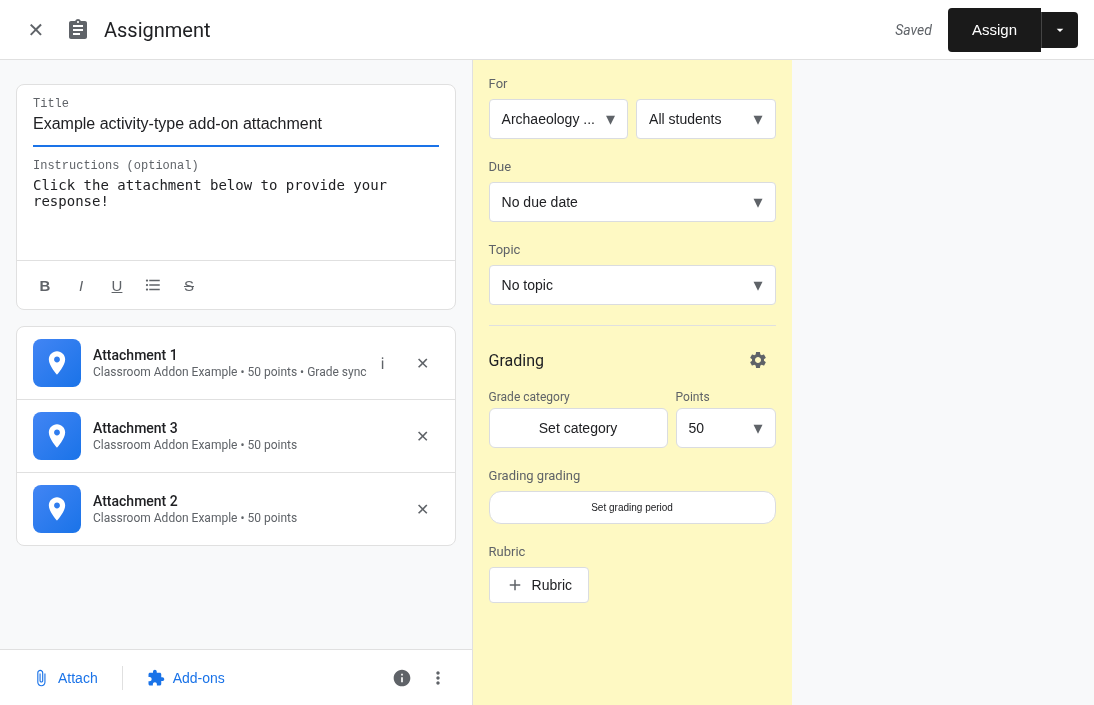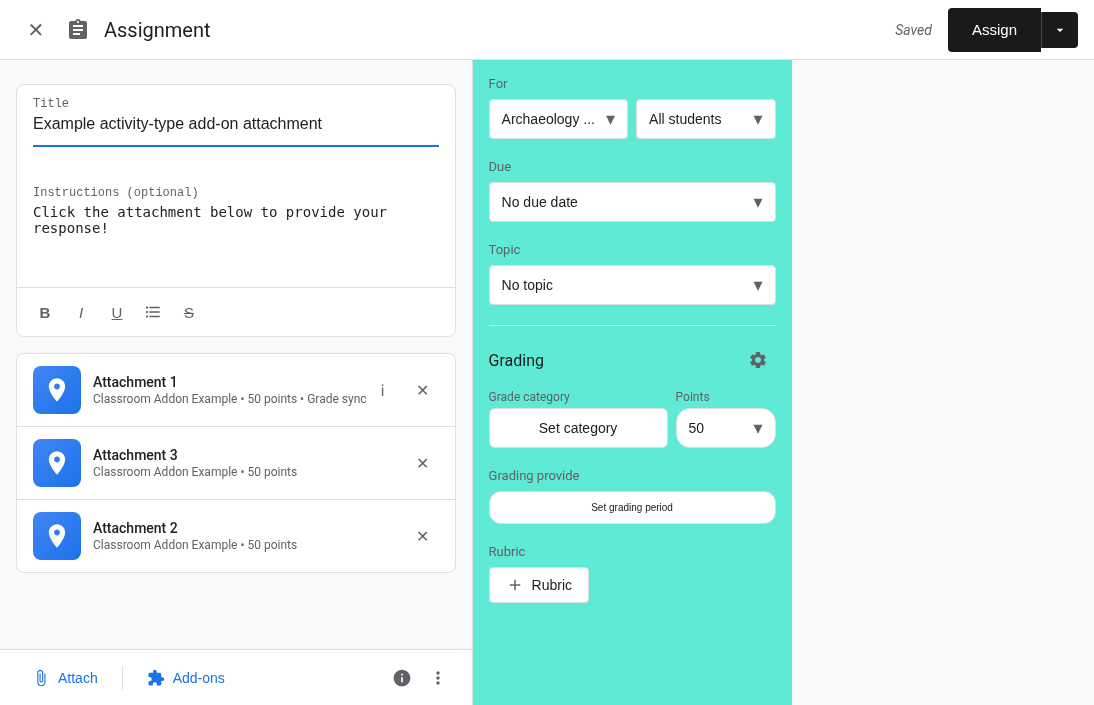--- a/index.html
+++ b/index.html
@@ -21,31 +21,31 @@
     .assign-dropdown {
       background: #1a1a1a; color: #fff; border: none; border-left: 1px solid #444;
       padding: 0 10px; cursor: pointer; height: 36px; border-radius: 0 4px 4px 0;
       display: flex; align-items: center;
     }
 
     
     .main-layout { display: flex; height: calc(705px - 60px); }
 
     
-    .right-panel { width: 320px; background: #5eead4; border-left: 1px solid #e0e0e0; overflow-y: auto; padding: 16px; }
+    .right-panel { width: 320px; background: #fef9c3; border-left: 1px solid #e0e0e0; overflow-y: auto; padding: 16px; }
 
     
     .card { background: #fff; border-radius: 8px; border: 1px solid #e0e0e0; padding: 0; margin-bottom: 16px; overflow: hidden; }
 
     .title-section { padding: 12px 16px 8px; }
     .field-label { font-size: 12px; color: #5f6368; margin-bottom: 4px; font-family: Liberation Mono, monospace; }
     .title-input { font-size: 16px; color: #202124; width: 100%; border: none; outline: none; background: transparent; padding-bottom: 4px; }
     .title-divider { height: 2px; background: #1a73e8; margin: 0 16px; }
 
-    .instructions-section { padding: 12px 16px 0; margin-top: 27px; }
+    .instructions-section { padding: 12px 16px 0; }
     .instructions-input { font-size: 14px; color: #202124; width: 100%; border: none; outline: none; background: transparent; resize: none; min-height: 80px; }
 
     .toolbar { display: flex; align-items: center; padding: 8px 12px; border-top: 1px solid #e0e0e0; gap: 4px; }
     .toolbar-btn { width: 32px; height: 32px; display: flex; align-items: center; justify-content: center; border: none; background: transparent; cursor: pointer; border-radius: 4px; color: #5f6368; font-size: 15px; }
 
     
     .attachments-card { background: #fff; border-radius: 8px; border: 1px solid #e0e0e0; overflow: hidden; }
     .attachment-item { display: flex; align-items: center; padding: 12px 16px; border-bottom: 1px solid #e0e0e0; }
     .attachment-item:last-child { border-bottom: none; }
     .attachment-info { flex: 1; }
@@ -83,21 +83,21 @@
     .grade-col-points { width: 100px; }
     .col-label { font-size: 12px; color: #5f6368; margin-bottom: 4px; }
 
     .set-category-btn {
       width: 100%; padding: 8px 12px; border: 1px solid #dadce0; border-radius: 6px;
       background: #fff; cursor: pointer; font-size: 14px; color: #202124; text-align: center; min-height: 40px;
     }
 
     .points-dropdown {
       display: flex; align-items: center; justify-content: space-between;
-      width: 100%; padding: 8px 12px; border: 1px solid #dadce0; border-radius: 14px;
+      width: 100%; padding: 8px 12px; border: 1px solid #dadce0; border-radius: 6px;
       background: #fff; cursor: pointer; font-size: 14px; color: #202124; min-height: 40px;
     }
 
     .set-grading-period-btn {
       width: 100%; padding: 10px 12px; border: 1px solid #dadce0; border-radius: 12px;
       background: #fff; cursor: pointer; font-size: 10px; color: #202124; text-align: center;
     }
 
     .add-rubric-btn {
       display: flex; align-items: center; gap: 8px; padding: 8px 16px;
@@ -304,21 +304,21 @@
           <div class="col-label">Points</div>
           <button class="points-dropdown">
             <span>50</span>
             <span class="chevron">▾</span>
           </button>
         </div>
       </div>
     </div>
 
     <div class="rp-section">
-      <div class="rp-label">Grading provide</div>
+      <div class="rp-label">Grading grading</div>
       <button class="set-grading-period-btn">Set grading period</button>
     </div>
 
     <div class="rp-section">
       <div class="rp-label">Rubric</div>
       <button class="add-rubric-btn">
         <svg width="18" height="18" viewBox="0 0 24 24" fill="#5f6368">
             <path d="M19 13h-6v6h-2v-6H5v-2h6V5h2v6h6v2z"></path>
           </svg>
         <span>Rubric</span>

